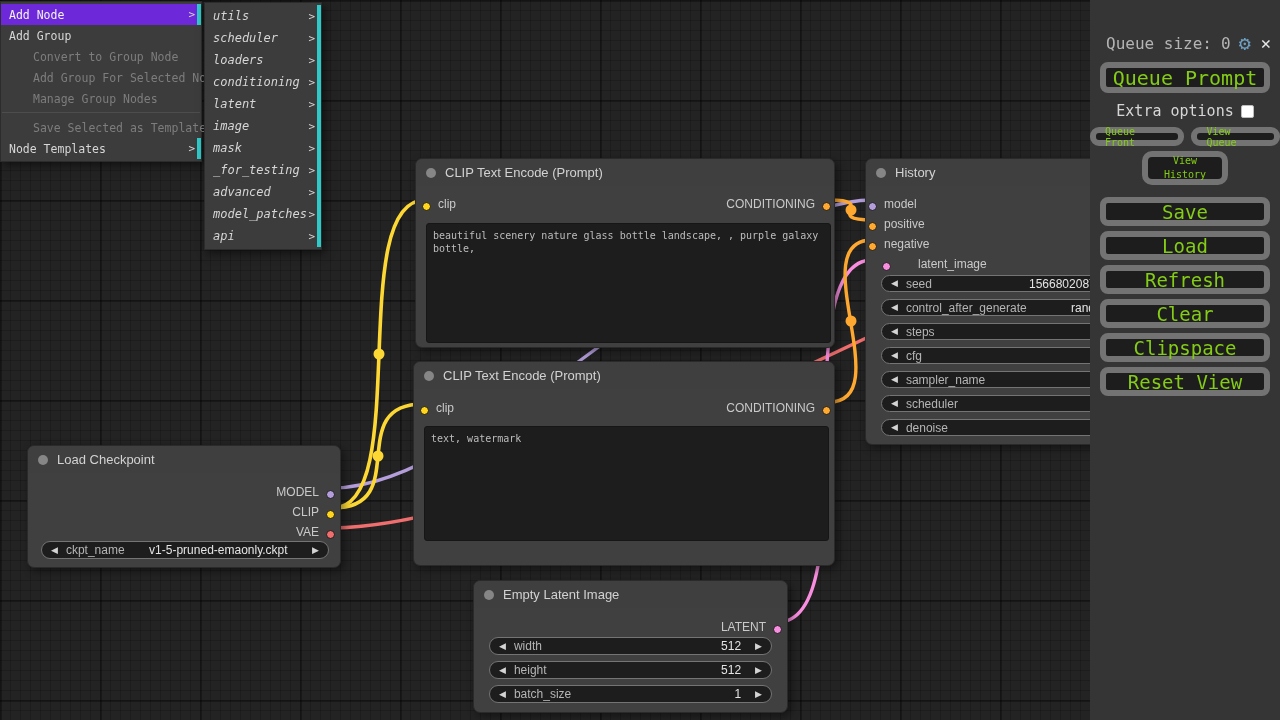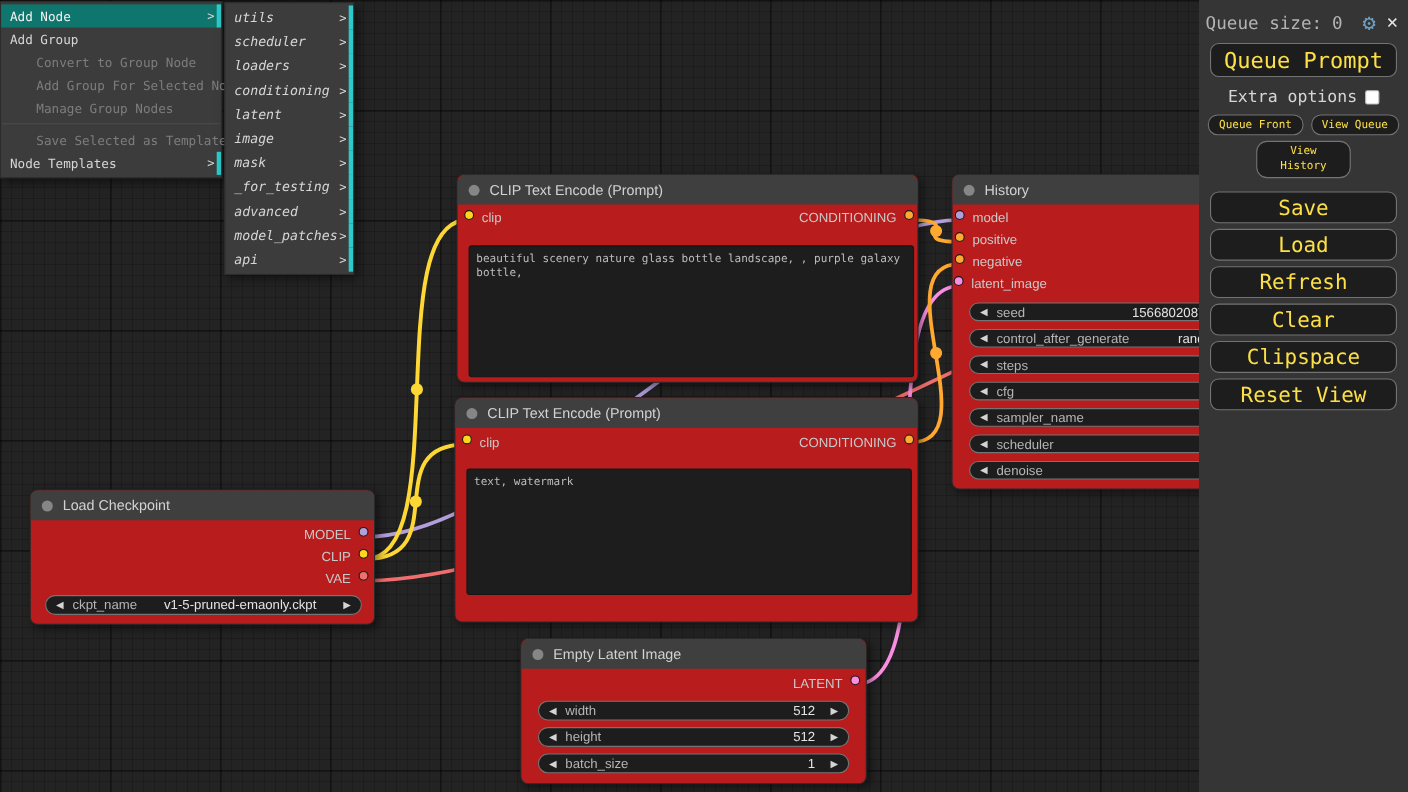--- a/index.html
+++ b/index.html
@@ -15,29 +15,29 @@
       linear-gradient(90deg, rgba(0,0,0,0.16) 1px, transparent 1px);
     background-size:100px 100px, 100px 100px, 10px 10px, 10px 10px;
   }
 
   
   #wires { position:absolute; left:0; top:0; z-index:1; pointer-events:none; }
 
   
   .node {
     position:absolute; z-index:2;
-    background:#b91c1c; border:1px solid #2a2a2a; border-radius:7px;
+    background:#404040; border:1px solid #2a2a2a; border-radius:7px;
     box-shadow:3px 3px 8px rgba(0,0,0,0.45);
   }
   .node-title {
     height:27px; background:#3f3f3f; border-radius:7px 7px 0 0;
     display:flex; align-items:center; color:#d2d2d2; font-size:13px;
   }
   .title-dot { width:10px; height:10px; border-radius:50%; background:#868686; margin:0 9px 0 10px; }
-  .slot-row { position:absolute; height:20px; display:flex; align-items:flex-start; font-size:12px; color:#c9c9c9; }
+  .slot-row { position:absolute; height:20px; display:flex; align-items:flex-end; font-size:12px; color:#c9c9c9; }
   .slot-dot { width:9px; height:9px; border-radius:50%; border:1px solid #1c1c1c; flex:0 0 auto; }
   .in-label { margin-left:7px; }
   .out-label { margin-right:7px; }
   .dot-clip { background:#FFD61B; }
   .dot-cond { background:#FFA931; }
   .dot-model { background:#B39DDB; }
   .dot-latent { background:#F98EE0; }
   .dot-vae { background:#F16E6E; }
   .prompt-box {
     position:absolute; background:#1d1d1d; border:1px solid #161616; border-radius:3px;
@@ -56,36 +56,36 @@
 
   
   .ctx-menu {
     position:absolute; z-index:20; background:#3c3c3c; border:1px solid #2c2c2c;
     box-shadow:3px 3px 9px rgba(0,0,0,0.55); padding:2px 0;
     font-family:"DejaVu Sans Mono", monospace; color:#d6d6d6;
   }
   .ctx-item { height:21px; display:flex; align-items:center; padding-left:8px; font-size:11.5px; white-space:nowrap; }
   .ctx-item .sub-arrow { margin-left:auto; margin-right:2px; font-size:11px; color:#d6d6d6; }
   .ctx-item.has-sub { border-right:4px solid #2EC9C9; }
-  .ctx-item.hl { background:#0f766e; color:#f2f2f2;justify-content:space-between; }
+  .ctx-item.hl { background:#6d28d9; color:#f2f2f2;justify-content:space-between; }
   .ctx-item.disabled { color:#7d7d7d;padding-left:32px; }
   .ctx-sep { border-top:1px solid #4d4d4d; margin:3px 1px 4px 1px; }
   #submenu .ctx-item { height:22px; font-size:12px; }
 
   
   #sidebar {
     position:absolute; left:1090px; top:0; width:190px; height:720px; z-index:10;
     background:#353535; font-family:"DejaVu Sans Mono", monospace; color:#d9d9d9;
   }
-  #queue-row { display:flex; align-items:center; padding:10px 9px 0 6px; }
+  #queue-row { display:flex; align-items:center; padding:10px 9px 0 16px;margin-top:23px; }
   #queue-row .qtext { font-size:16px; color:#b4b4b4; letter-spacing:0; white-space:pre; }
   #gear { margin-left:auto; font-size:20px; color:#6F9FC2; line-height:20px; cursor:pointer; }
   #closex { margin-left:10px; font-size:17px; color:#e6e6e6; font-weight:bold; cursor:pointer; }
   .sbtn {
-    background:#1d1d1d; border:1px solid #737373; border-radius:8px; color:#fde047;
+    background:#1d1d1d; border:6px solid #737373; border-radius:8px; color:#84cc16;
     display:flex; align-items:center; justify-content:center; cursor:pointer;
   }
   #queue-prompt { margin:9px 10px 0 10px; height:31px; font-size:20px; }
   #extra-row { display:flex; align-items:center; justify-content:center; margin-top:9px; font-size:15px; color:#d6d6d6; }
   #extra-checkbox { width:13px; height:13px; background:#ffffff; border:1px solid #bdbdbd; border-radius:2px; margin-left:7px; }
   #small-btn-row { display:flex; justify-content:center; gap:7px; margin-top:7px; }
   .small-btn { height:19px; font-size:10px; border-radius:9px; padding:0 9px; }
   #view-history { margin:5px auto 0 auto; width:86px; height:34px; font-size:10px; line-height:14px; border-radius:10px; text-align:center; padding:2px 10px; }
   #main-btns { margin-top:12px; display:flex; flex-direction:column; gap:5px; align-items:center; }
   #main-btns .sbtn { width:170px; height:29px; font-size:19px; }
@@ -149,21 +149,21 @@
     <span class="in-label">model</span>
   </div>
   <div class="slot-row" style="left:2px; top:52px;">
     <span class="slot-dot dot-cond"></span>
     <span class="in-label">positive</span>
   </div>
   <div class="slot-row" style="left:2px; top:72px;">
     <span class="slot-dot dot-cond"></span>
     <span class="in-label">negative</span>
   </div>
-  <div class="slot-row" style="left:1px; top:92px;">
+  <div class="slot-row" style="left:16px; top:92px;gap:20px;">
     <span class="slot-dot dot-latent"></span>
     <span class="in-label">latent_image</span>
   </div>
 
   <div class="widget" style="left:15px; top:116px; width:235px;">
     <span class="arrow">◀</span>
     <span class="wlabel">seed</span>
     <span class="wvalue-abs" style="left:147px;">1566802087</span>
   </div>
   <div class="widget" style="left:15px; top:140px; width:235px;">

